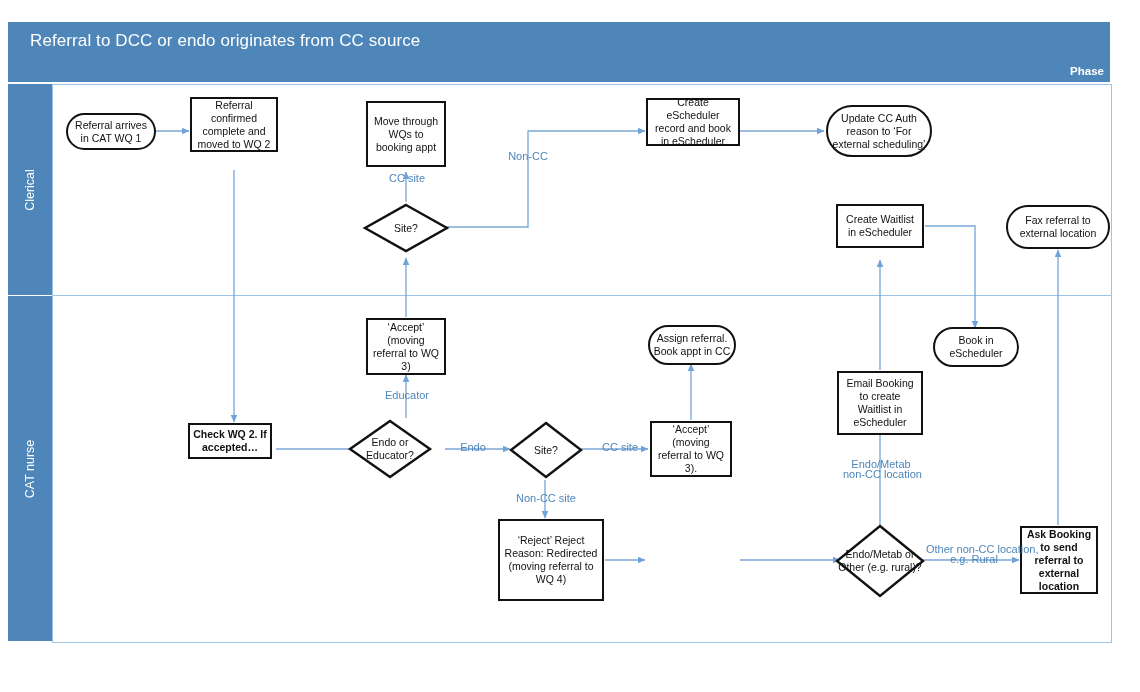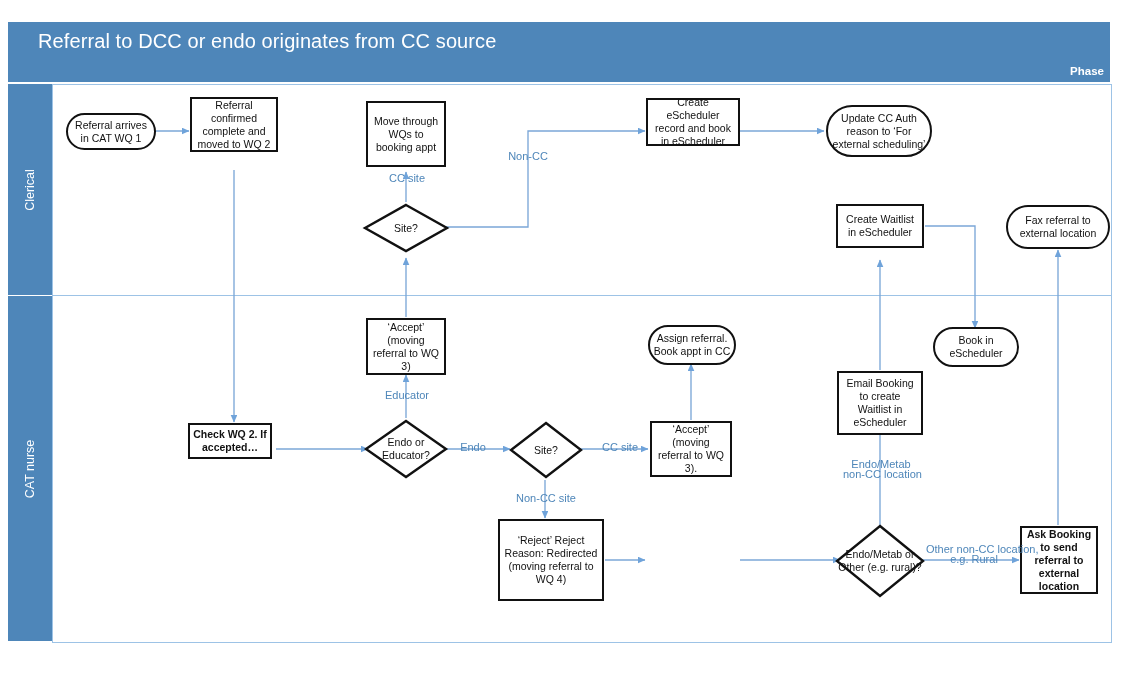--- a/index.html
+++ b/index.html
@@ -12,21 +12,21 @@
   }
   #stage{position:absolute;left:0;top:0;width:1140px;height:692px;}
 
   
   .title-bar{
     position:absolute;left:8px;top:22px;width:1102px;height:38px;
     background:#4E86B9;
     display:flex;align-items:center;
   }
   .title-bar .t{
-    color:#ffffff;font-size:20px;padding-left:30px;letter-spacing:.1px;
+    color:#ffffff;font-size:17px;padding-left:22px;letter-spacing:.1px;
     white-space:nowrap;
   }
   .phase-bar{
     position:absolute;left:8px;top:60px;width:1102px;height:22px;
     background:#4E86B9;
     display:flex;align-items:center;justify-content:flex-end;
   }
   .phase-bar .t{color:#ffffff;font-size:11.5px;padding-right:6px;font-weight:bold;}
 
   .lane-head{
@@ -206,21 +206,21 @@
   </div>
 
   <div class="node term" style="left:933px;top:327px;width:86px;height:40px;">
     <span>Book in eScheduler</span>
   </div>
 
   <div class="node proc" style="left:188px;top:423px;width:84px;height:36px;font-weight:bold;">
     <span>Check WQ 2. If accepted…</span>
   </div>
 
-  <div class="diamond" style="left:364px;top:419px;width:84px;height:60px;">
+  <div class="diamond" style="left:348px;top:419px;width:84px;height:60px;">
     <svg width="84" height="60" viewBox="0 0 84 60">
       <polygon points="42,2 82,30 42,58 2,30" fill="#ffffff" stroke="#111111" stroke-width="2.4"></polygon>
     </svg>
     <div class="dtext">
         <span>Endo or Educator?</span>
       </div>
   </div>
 
   <div class="diamond" style="left:509px;top:421px;width:74px;height:58px;">
     <svg width="74" height="58" viewBox="0 0 74 58">

